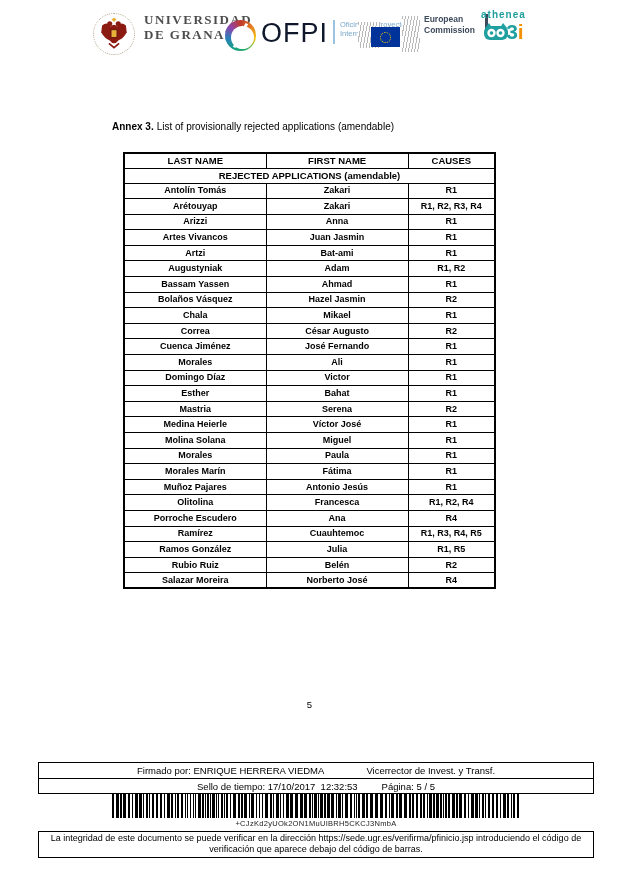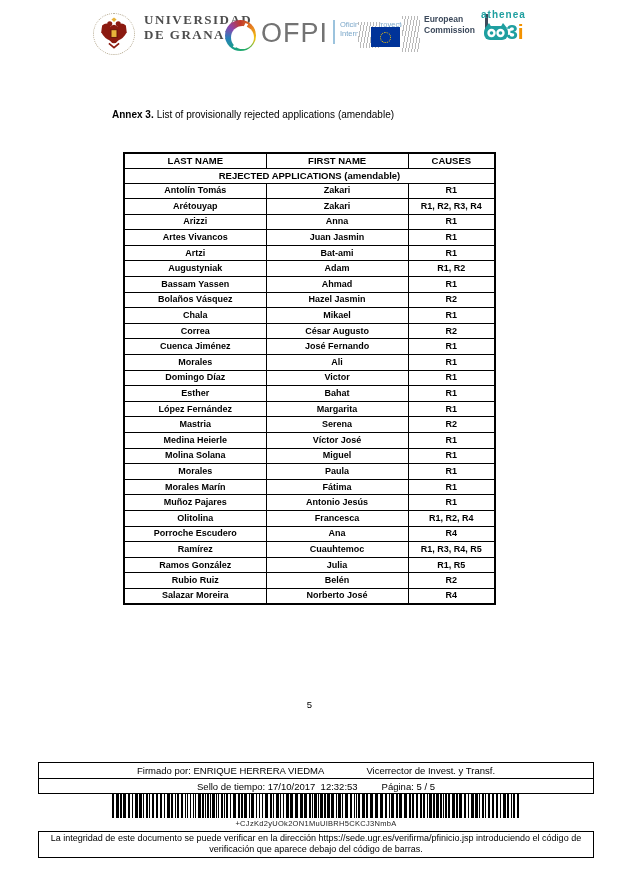--- a/index.html
+++ b/index.html
@@ -11,41 +11,41 @@
   .ugr { left:93px; top:13px; gap:9px; }
   .ugr-crest { width:42px; height:42px; border:1px dotted #b5a98f; border-radius:50%; display:flex; align-items:center; justify-content:center; }
   .ugr-text { font-family:"Liberation Serif", serif; font-weight:bold; color:#4d4d4d; font-size:13px; letter-spacing:1.5px; line-height:1.15; }
   .ofpi { left:225px; top:20px; gap:5px; }
   .ofpi-globe { width:31px; height:31px; border-radius:50%;
     background:conic-gradient(#c0392b,#e67e22,#f1c40f,#27ae60,#16a085,#2980b9,#8e44ad,#c0392b);
     position:relative; flex:0 0 auto; }
   .ofpi-globe::after { content:""; position:absolute; left:6px; top:6px; width:19px; height:19px; border-radius:50%;
     background:#fff; border:2px solid rgba(255,255,255,.4); }
   .ofpi-globe::before { content:""; position:absolute; left:14px; top:2px; width:3px; height:27px; background:#fff; transform:rotate(28deg); z-index:2; }
-  .ofpi-acronym { font-size:27px; color:#737373; letter-spacing:1px; line-height:1; }
+  .ofpi-acronym { font-size:27px; color:#0f172a; letter-spacing:1px; line-height:1; }
   .ofpi-divider { width:2px; height:24px; background:#9cc3dd; }
   .ofpi-sub { display:flex; flex-direction:column; font-size:7.5px; color:#7ba7c9; line-height:1.2; }
   .ec { left:358px; top:14px; gap:4px; }
   .ec-art { position:relative; width:62px; height:40px; }
   .ec-stripes-a, .ec-stripes-b { position:absolute; background:repeating-linear-gradient(100deg,#b9b9b9 0 1px,#fff 1px 3px); }
   .ec-stripes-a { left:0; top:8px; width:22px; height:26px; }
   .ec-stripes-b { left:44px; top:2px; width:18px; height:36px; }
   .ec-flag { position:absolute; left:13px; top:13px; width:29px; height:20px; background:#003399; display:flex; align-items:center; justify-content:center; }
   .ec-stars { width:11px; height:11px; border:1.5px dotted #ffcc00; border-radius:50%; }
   .ec-text { font-size:8.5px; font-weight:bold; color:#3d4a5c; line-height:1.25; }
   .ec-bar { width:3px; height:16px; background:#3d4a5c; margin-left:6px; }
   .athenea { left:481px; top:9px; }
   .athenea-stack { display:flex; flex-direction:column; align-items:center; }
   .athenea-brand { font-size:10px; font-weight:bold; color:#1f9fa0; letter-spacing:1px; }
   .athenea-mark { display:flex; align-items:center; line-height:1; margin-top:1px; }
   .athenea-3 { font-size:21px; font-weight:bold; color:#1f9fa0; margin-left:-3px; }
   .athenea-i { font-size:21px; font-weight:bold; color:#f39200; }
 
   
-  .annex-title { position:absolute; left:112px; top:109px; font-size:10px; color:#000; }
+  .annex-title { position:absolute; left:112px; top:121px; font-size:10px; color:#000; }
   .annex-title b { margin-right:3px; }
 
   
   table.apps { position:absolute; left:123px; top:152px; width:373px; border-collapse:collapse; border:2px solid #000;
     font-size:9px; font-weight:bold; color:#000; table-layout:fixed; }
   table.apps th, table.apps td { border:1px solid #000; text-align:center; padding:0; height:15.6px; line-height:1;
     overflow:hidden; white-space:nowrap; }
   table.apps thead th { height:15px; font-size:9.5px; }
   col.c1, col.c2 { width:38.3%; }
   col.c3 { width:23.4%; }
@@ -218,25 +218,20 @@
           <td>Domingo Díaz</td>
           <td>Victor</td>
           <td>R1</td>
         </tr>
         <tr>
           <td>Esther</td>
           <td>Bahat</td>
           <td>R1</td>
         </tr>
         <tr>
-          <td>López Fernández</td>
-          <td>Margarita</td>
-          <td>R1</td>
-        </tr>
-        <tr>
           <td>Mastria</td>
           <td>Serena</td>
           <td>R2</td>
         </tr>
         <tr>
           <td>Medina Heierle</td>
           <td>Víctor José</td>
           <td>R1</td>
         </tr>
         <tr>

